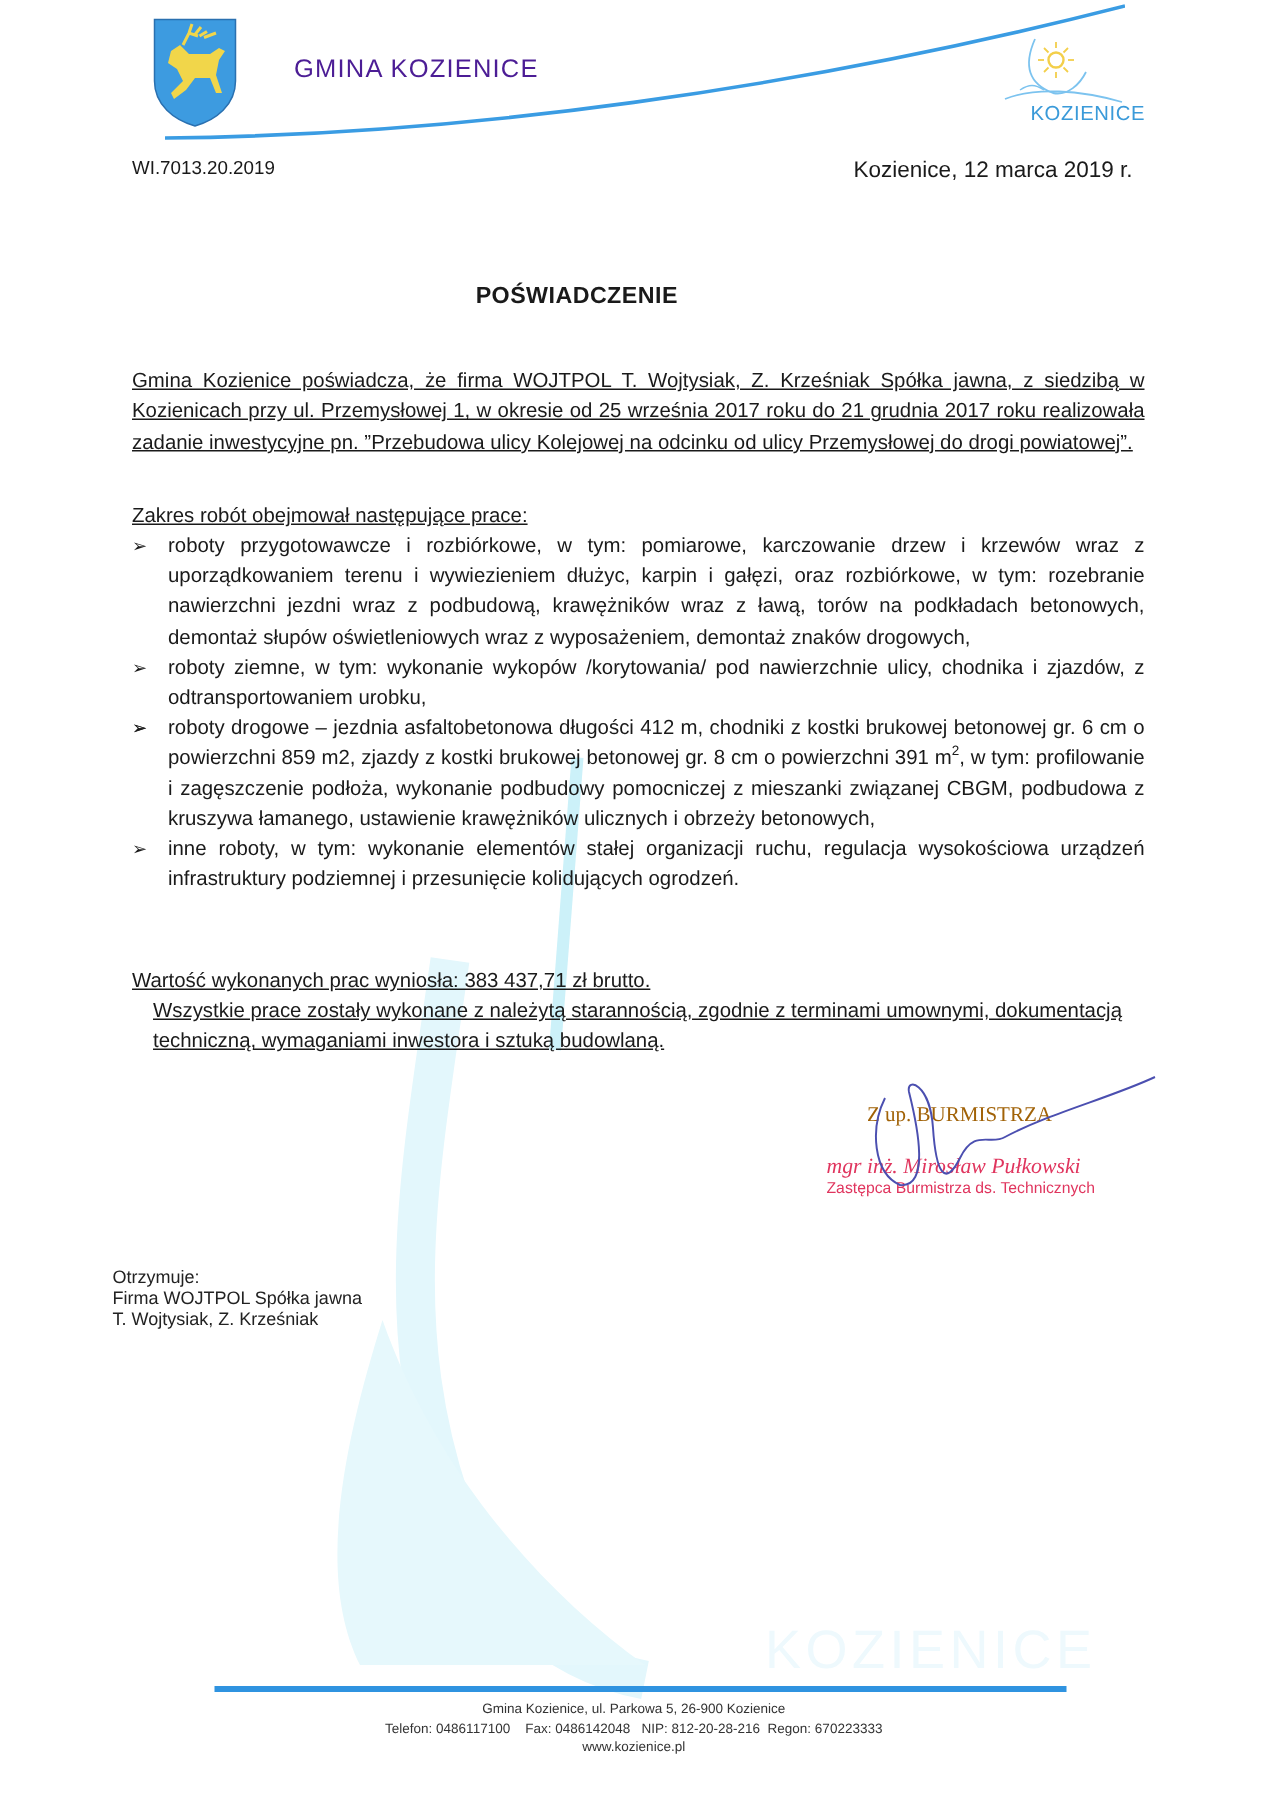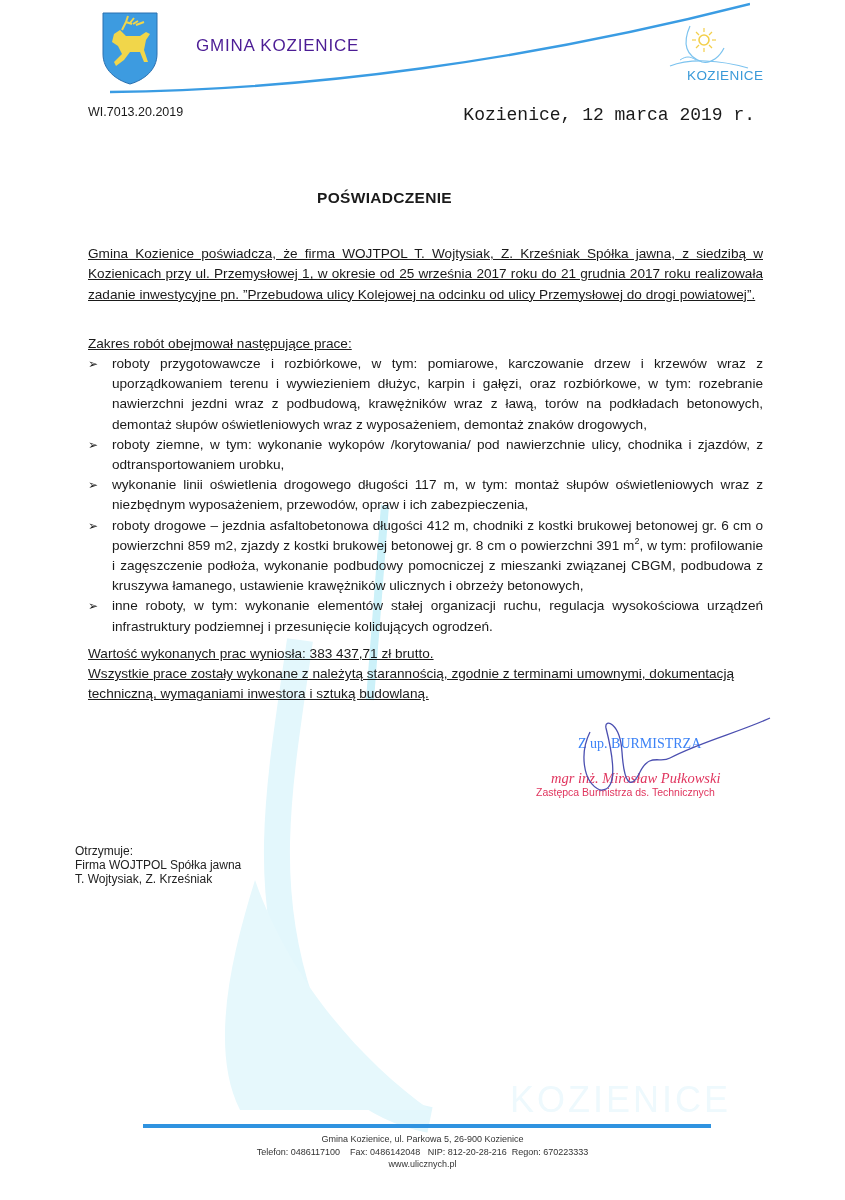--- a/index.html
+++ b/index.html
@@ -11,37 +11,37 @@
   .watermark { position: absolute; left: 0; top: 0; width: 845px; height: 1200px; pointer-events: none; }
 
   
   .crest { position: absolute; left: 100px; top: 10px; width: 60px; height: 76px; }
   .brand { position: absolute; left: 196px; top: 36px; font-size: 17px; letter-spacing: 0.8px; color: #4c1d95; }
   .header-line { position: absolute; left: 110px; top: 0; width: 640px; height: 100px; }
   .city-logo { position: absolute; left: 660px; top: 20px; width: 110px; height: 70px; }
   .city-logo-text { position: absolute; left: 687px; top: 68px; font-size: 13.5px; color: #3a9ad9; letter-spacing: 0.4px; }
 
   .ref { position: absolute; left: 88px; top: 105px; font-size: 12.5px; }
-  .date { position: absolute; right: 90px; top: 105px; font-size: 18px; font-family: Liberation Mono, monospace; }
+  .date { position: absolute; right: 90px; top: 105px; font-size: 15px; }
 
   .title { position: absolute; left: 0; width: 769px; top: 189px; text-align: center; font-weight: bold; font-size: 15.5px; letter-spacing: 0.3px; }
 
   .body { position: absolute; left: 88px; width: 675px; font-size: 13.6px; line-height: 20.4px; text-decoration: underline; }
   .intro { top: 244px; text-align: justify; }
   .scope-head { top: 334px; }
   .scope-list { position: absolute; left: 88px; width: 675px; top: 354px; margin: 0; padding: 0; list-style: none; font-size: 13.6px; line-height: 20.2px; }
   .scope-list li { position: relative; padding-left: 24px; text-align: justify; }
   .scope-list li .bullet { position: absolute; left: 0; top: 0; font-size: 12px; }
   sup { font-size: 9px; line-height: 0; }
 
   .value { top: 644px; }
-  .closing { top: 664px; }
-  .sig-1 { position: absolute; left: 578px; top: 736px; font-family: "Liberation Serif", serif; font-size: 14px; color: #3b82f6; }
+  .closing { top: 664px; margin-left: 14px; }
+  .sig-1 { position: absolute; left: 578px; top: 736px; font-family: "Liberation Serif", serif; font-size: 14px; color: #a16207; }
   .sig-2 { position: absolute; left: 551px; top: 770px; font-family: "Liberation Serif", serif; font-style: italic; font-size: 14.5px; color: #e0355e; }
-  .sig-3 { position: absolute; left: 536px; top: 786px; font-family: "Liberation Sans", sans-serif; font-size: 10.5px; color: #e0355e; text-align: center; }
+  .sig-3 { position: absolute; left: 551px; top: 786px; font-family: "Liberation Sans", sans-serif; font-size: 10.5px; color: #e0355e; text-align: center; }
   .sig-scrawl { position: absolute; left: 560px; top: 712px; width: 220px; height: 100px; }
 
   .recipient { position: absolute; left: 75px; top: 844px; font-size: 12px; line-height: 14px; color: #222; }
 
   .footer-line { position: absolute; left: 143px; top: 1124px; width: 568px; height: 4px; background: #2f93e0; }
   .footer { position: absolute; left: 0; width: 845px; top: 1133px; text-align: center; font-size: 9px; line-height: 12.6px; color: #333; }
   .footer .row { display: block; white-space: pre; }
 </style>
 </head>
 <body>
@@ -94,21 +94,20 @@
     <li>
       <span class="bullet">➢</span>
       <span>roboty przygotowawcze i rozbiórkowe, w tym: pomiarowe, karczowanie drzew i krzewów wraz z uporządkowaniem terenu i wywiezieniem dłużyc, karpin i gałęzi, oraz rozbiórkowe, w tym: rozebranie nawierzchni jezdni wraz z podbudową, krawężników wraz z ławą, torów na podkładach betonowych, demontaż słupów oświetleniowych wraz z wyposażeniem, demontaż znaków drogowych,</span>
     </li>
     <li>
       <span class="bullet">➢</span>
       <span>roboty ziemne, w tym: wykonanie wykopów /korytowania/ pod nawierzchnie ulicy, chodnika i zjazdów, z odtransportowaniem urobku,</span>
     </li>
     <li>
       <span class="bullet">➢</span>
-      <span>wykonanie linii oświetlenia drogowego długości 117 m, w tym: montaż słupów oświetleniowych wraz z niezbędnym wyposażeniem, przewodów, opraw i ich zabezpieczenia,</span>
     </li>
     <li>
       <span class="bullet">➢</span>
       <span><span>roboty drogowe – jezdnia asfaltobetonowa długości 412 m, chodniki z kostki brukowej betonowej gr. 6 cm o powierzchni 859 m2, zjazdy z kostki brukowej betonowej gr. 8 cm o powierzchni 391 m</span><sup>2</sup><span>, w tym: profilowanie i zagęszczenie podłoża, wykonanie podbudowy pomocniczej z mieszanki związanej CBGM, podbudowa z kruszywa łamanego, ustawienie krawężników ulicznych i obrzeży betonowych,</span></span>
     </li>
     <li>
       <span class="bullet">➢</span>
       <span>inne roboty, w tym: wykonanie elementów stałej organizacji ruchu, regulacja wysokościowa urządzeń infrastruktury podziemnej i przesunięcie kolidujących ogrodzeń.</span>
     </li>
   </ul>
@@ -126,15 +125,15 @@
   <div class="recipient">
     <div>Otrzymuje:</div>
     <div>Firma WOJTPOL Spółka jawna</div>
     <div>T. Wojtysiak, Z. Krześniak</div>
   </div>
 
   <div class="footer-line"></div>
   <div class="footer">
     <span class="row">Gmina Kozienice, ul. Parkowa 5, 26-900 Kozienice</span>
     <span class="row">Telefon: 0486117100    Fax: 0486142048   NIP: 812-20-28-216  Regon: 670223333</span>
-    <span class="row">www.ulicznych.pl</span>
+    <span class="row">www.kozienice.pl</span>
   </div>
 </div>
 
 </body></html>

